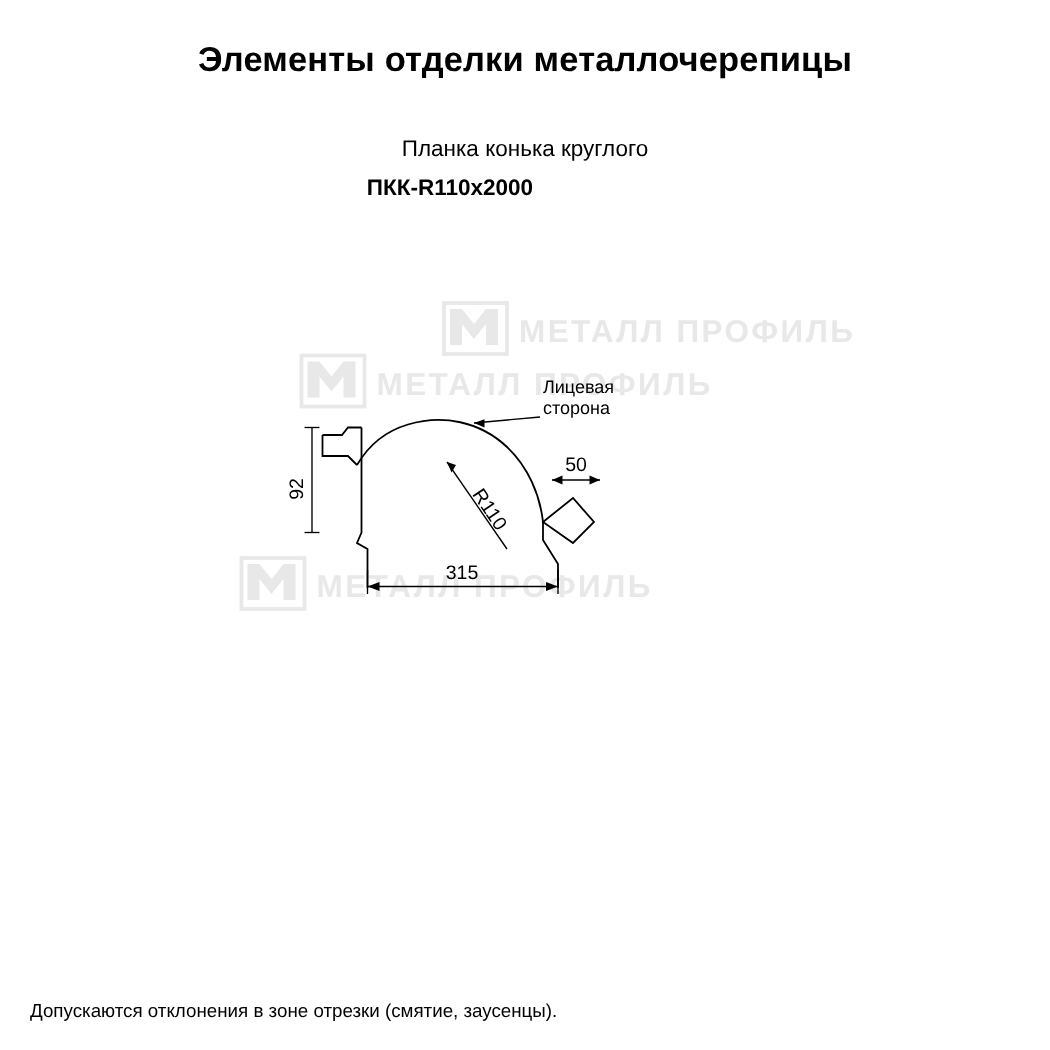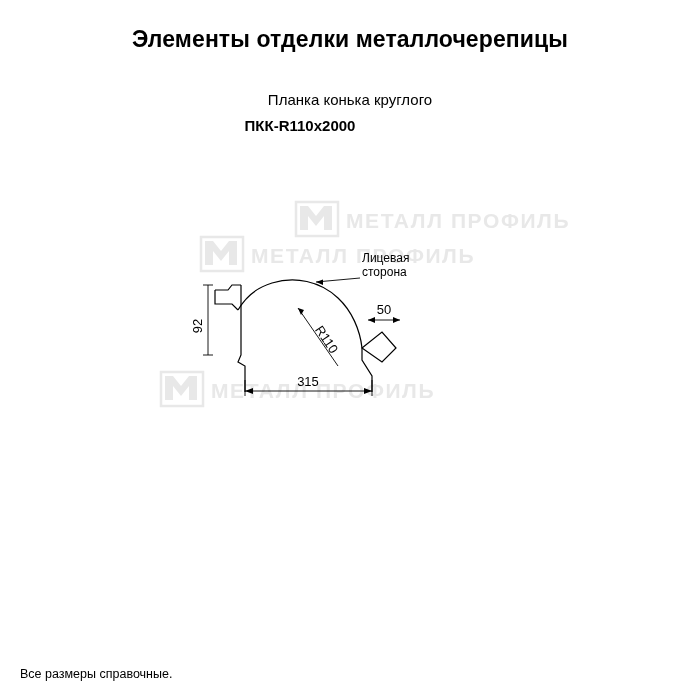--- a/index.html
+++ b/index.html
@@ -171,16 +171,16 @@
         <line x1="240" y1="98" x2="196" y2="102"></line>
         <path d="M196,102 l7,-2.5 l0,5.5 z" fill="#000000" stroke="none"></path>
       </g>
       <text class="label-text" x="242" y="82">Лицевая</text>
       <text class="label-text" x="242" y="96">сторона</text>
 
     </svg>
   </div>
 
   <div class="footnotes">
-    <div>Все размеры справочные.</div>
+    <div>Допускаются отклонения в зоне отрезки (смятие, заусенцы).</div>
   </div>
 
 </div>
 
 </body></html>

